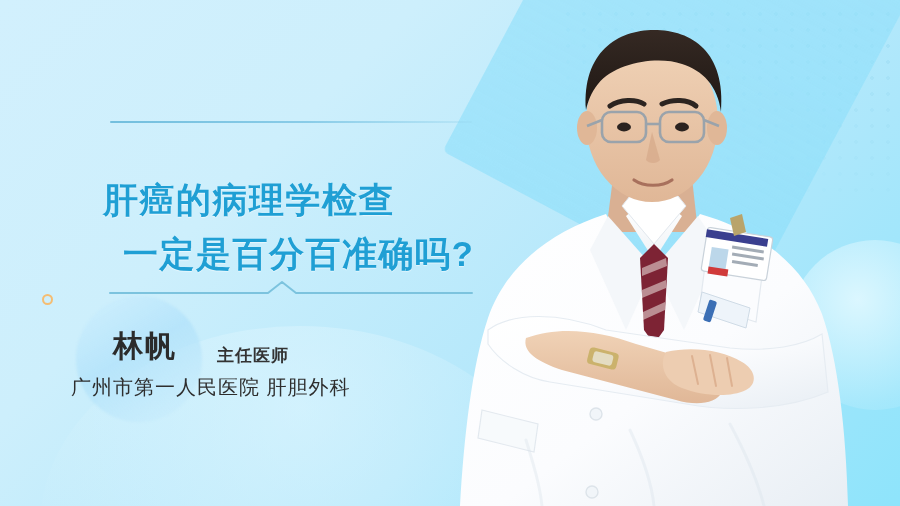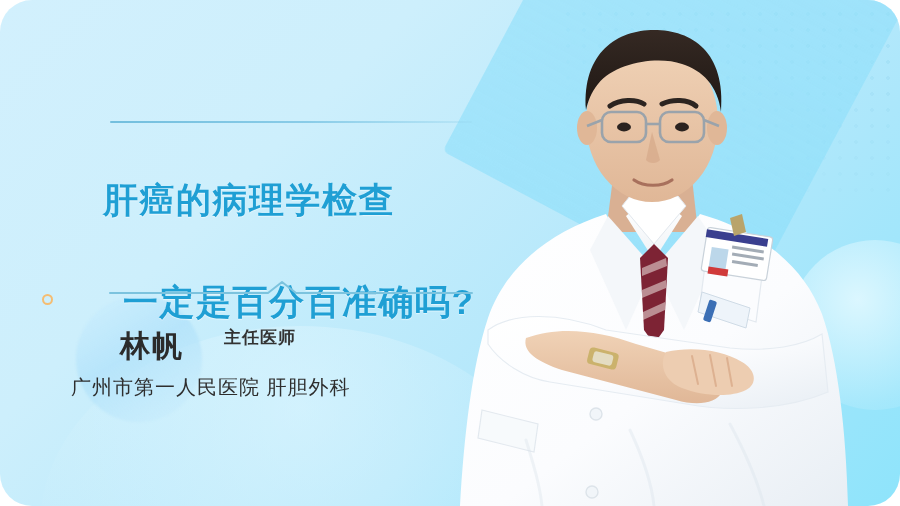--- a/index.html
+++ b/index.html
@@ -11,21 +11,20 @@
   body {
     font-family: "Liberation Sans", "DejaVu Sans", sans-serif;
   }
 
   .cover {
     position: relative;
     width: 900px;
     height: 506px;
     overflow: hidden;
     background: linear-gradient(135deg, #d2f0fd 0%, #cdeffc 30%, #b5e8fb 62%, #8ee4fb 100%);
-    border-radius: 32px;
   }
 
   
   .bg-layer {
     position: absolute;
     inset: 0;
     overflow: hidden;
   }
 
   .dot-grid {
@@ -137,29 +136,28 @@
     color: #1f9fd4;
     font-size: 35px;
     font-weight: 700;
     line-height: 1.52;
     letter-spacing: 1.5px;
     text-shadow: 0 1px 1px rgba(255, 255, 255, 0.55);
   }
   .title .line2 {
     display: block;
     padding-left: 20px;
-    margin-top: 48px;
   }
 
   .doctor-line {
     position: absolute;
-    left: 120px;
+    left: 113px;
     top: 326px;
     display: flex;
-    align-items: flex-start;
+    align-items: flex-end;
   }
   .doctor-name {
     color: #2b2b2b;
     font-size: 30px;
     font-weight: 700;
     letter-spacing: 2px;
   }
   .doctor-rank {
     color: #333333;
     font-size: 17px;

